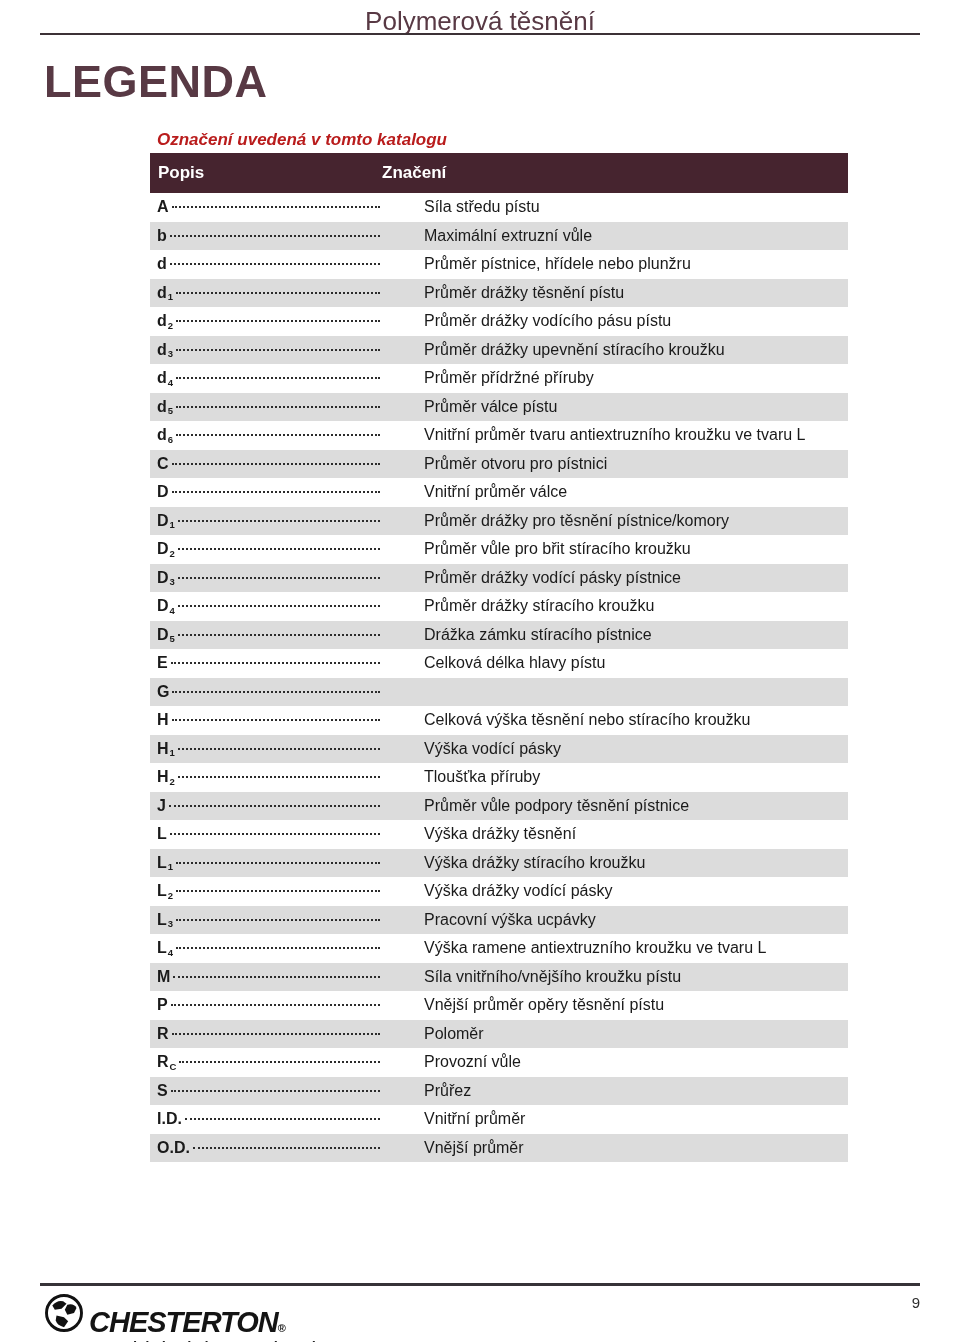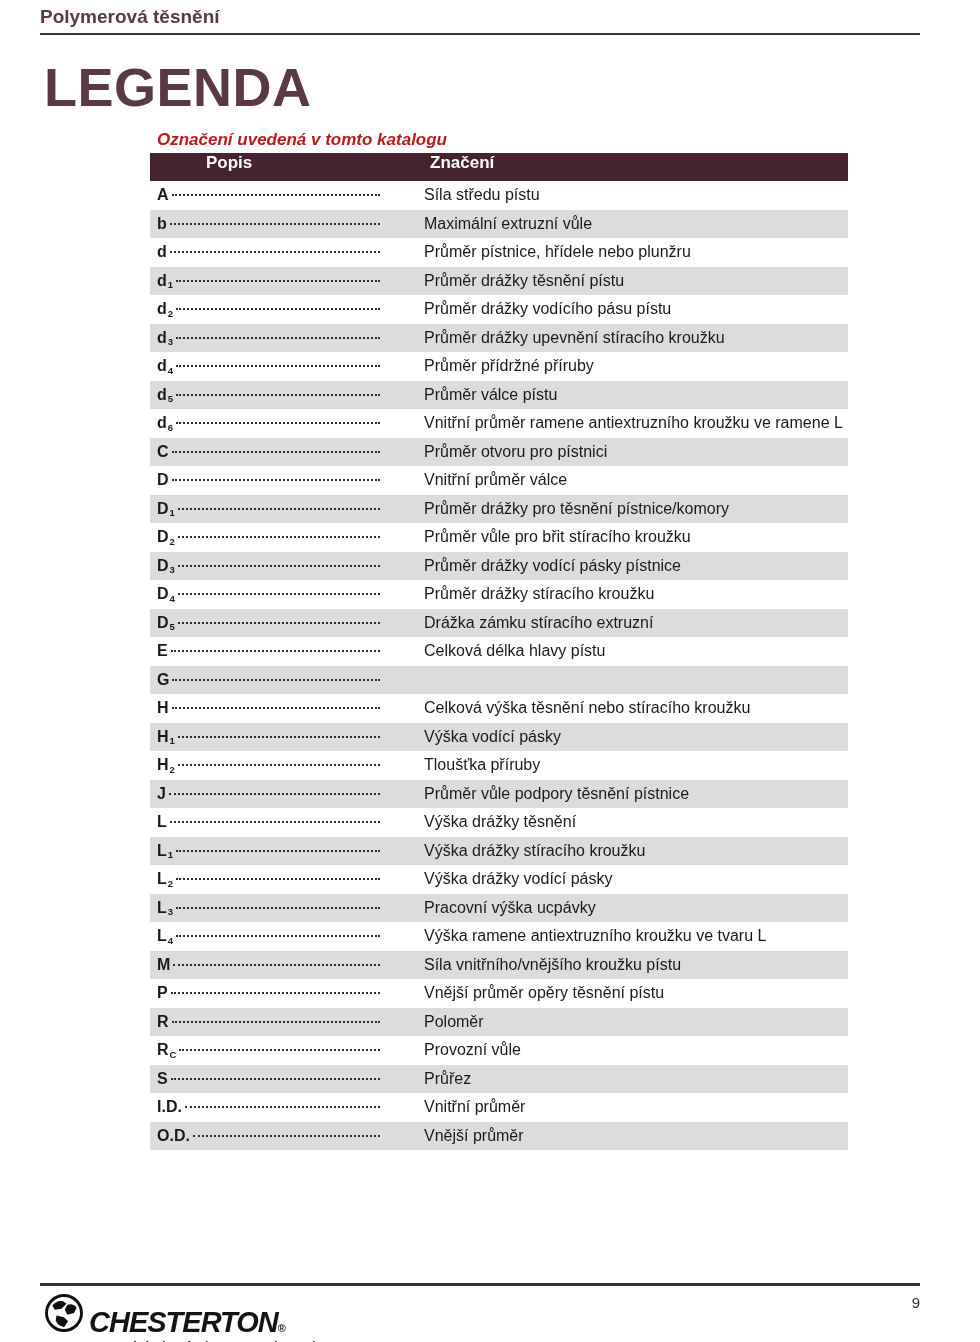--- a/index.html
+++ b/index.html
@@ -10,40 +10,40 @@
     font-family: "Liberation Sans", sans-serif; color: #1a1a1a;
   }
   :root {
     --maroon: #46242f;
     --maroon-light: #583944;
     --row-gray: #dcdcdc;
     --rule-dark: #3c3136;
   }
   .doc-header-title {
     position: absolute; top: 6px; left: 40px; width: 880px;
-    text-align: left; font-size: 19px; font-weight: bold;
+    text-align: center; font-size: 26px; font-weight: normal;
     color: var(--maroon-light);
   }
   .doc-header-rule {
     position: absolute; top: 33px; left: 40px; width: 880px; height: 2px;
     background: var(--rule-dark);
   }
   .page-title {
     position: absolute; top: 56px; left: 44px;
-    font-size: 54px; font-weight: bold; letter-spacing: 0.5px;
+    font-size: 45px; font-weight: bold; letter-spacing: 0.5px;
     color: var(--maroon-light);
   }
   .table-subtitle {
     position: absolute; top: 130px; left: 157px;
     font-size: 17px; font-weight: bold; font-style: italic; color: #b91c1c;
   }
   .legend-table { position: absolute; top: 153px; left: 150px; width: 698px; }
   .legend-head {
-    height: 28px; background: var(--maroon); color: #fff;
-    display: flex; font-weight: bold; font-size: 17px; padding-left: 48px;
+    height: 40px; background: var(--maroon); color: #fff;
+    display: flex; align-items: center; font-weight: bold; font-size: 17px;
   }
   .col-popis { padding-left: 8px; width: 232px; }
   .legend-row { height: 28.5px; display: flex; align-items: center; }
   .legend-row.alt { background: var(--row-gray); }
   .sym-cell { width: 240px; display: flex; align-items: center; padding-left: 7px; flex-shrink: 0; }
   .sym { font-weight: bold; font-size: 16px; white-space: nowrap; }
   .sub { font-size: 9.5px; font-weight: bold; transform: translateY(4px); margin-left: 1px; }
   .leader {
     flex: 1; border-bottom: 2px dotted #2b2b2b;
     align-self: flex-end; margin: 0 10px 8px 3px;
@@ -146,21 +146,21 @@
       <span class="leader"></span>
     </div>
     <div class="desc">Průměr válce pístu</div>
   </div>
       <div class="legend-row">
     <div class="sym-cell">
       <span class="sym">d</span>
           <span class="sub">6</span>
       <span class="leader"></span>
     </div>
-    <div class="desc">Vnitřní průměr ramene antiextruzního kroužku ve ramene L</div>
+    <div class="desc">Vnitřní průměr tvaru antiextruzního kroužku ve tvaru L</div>
   </div>
       <div class="legend-row alt">
     <div class="sym-cell">
       <span class="sym">C</span>
       <span class="leader"></span>
     </div>
     <div class="desc">Průměr otvoru pro pístnici</div>
   </div>
       <div class="legend-row">
     <div class="sym-cell">
@@ -200,21 +200,21 @@
       <span class="leader"></span>
     </div>
     <div class="desc">Průměr drážky stíracího kroužku</div>
   </div>
       <div class="legend-row alt">
     <div class="sym-cell">
       <span class="sym">D</span>
           <span class="sub">5</span>
       <span class="leader"></span>
     </div>
-    <div class="desc">Drážka zámku stíracího extruzní</div>
+    <div class="desc">Drážka zámku stíracího pístnice</div>
   </div>
       <div class="legend-row">
     <div class="sym-cell">
       <span class="sym">E</span>
       <span class="leader"></span>
     </div>
     <div class="desc">Celková délka hlavy pístu</div>
   </div>
       <div class="legend-row alt">
     <div class="sym-cell">

